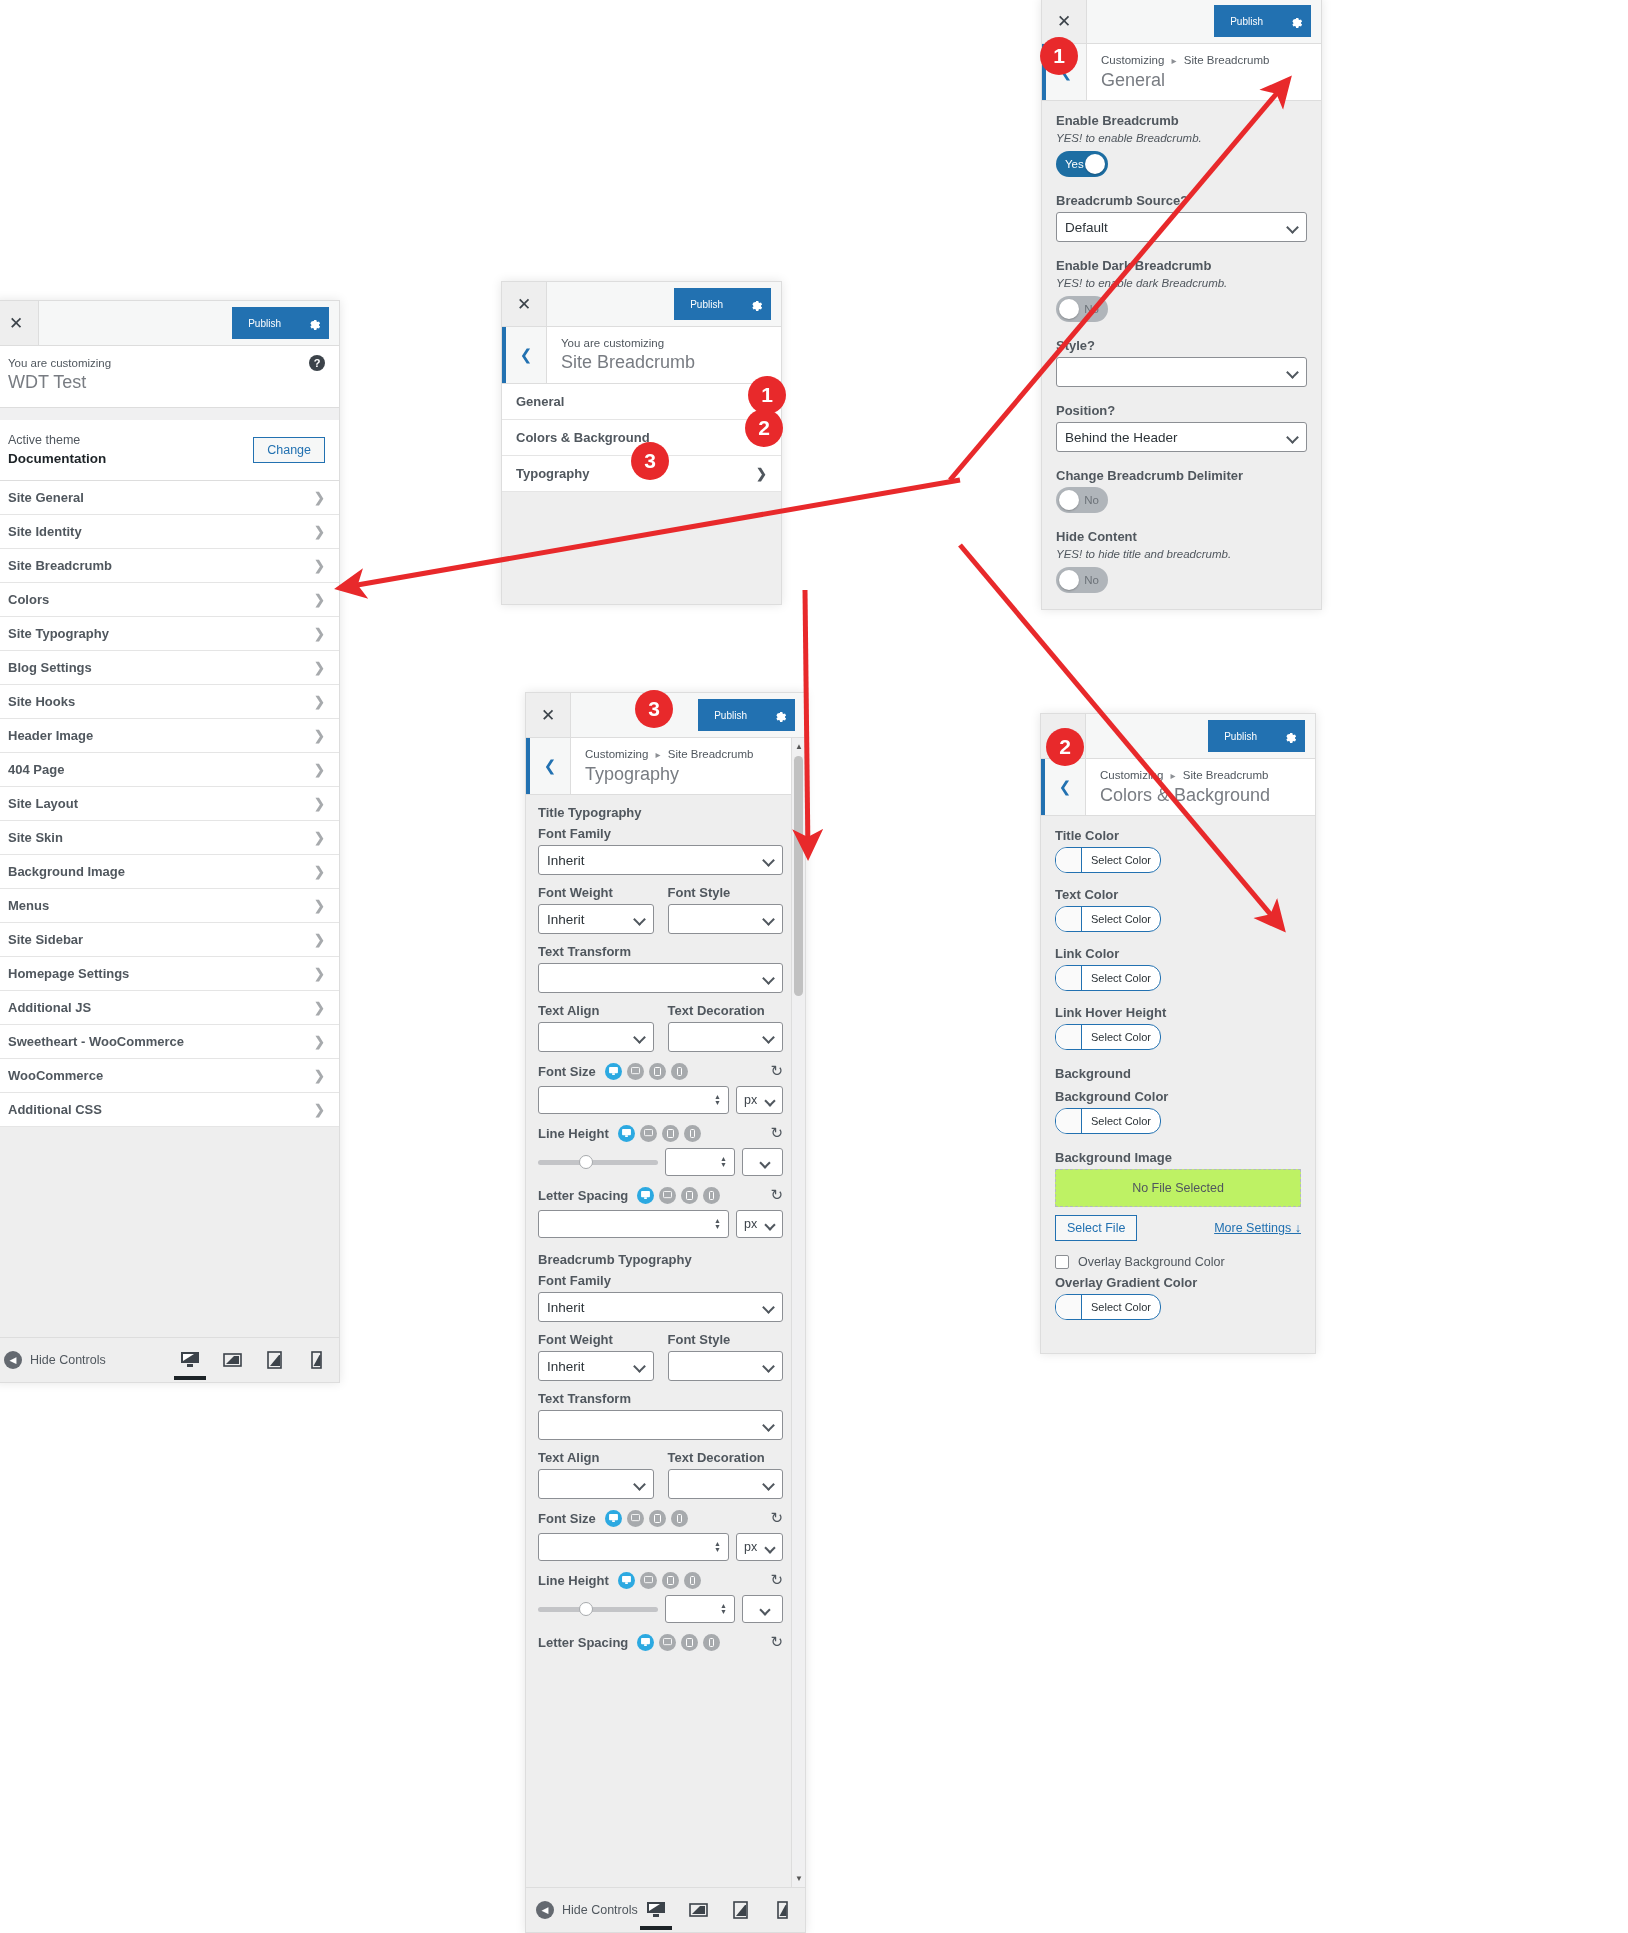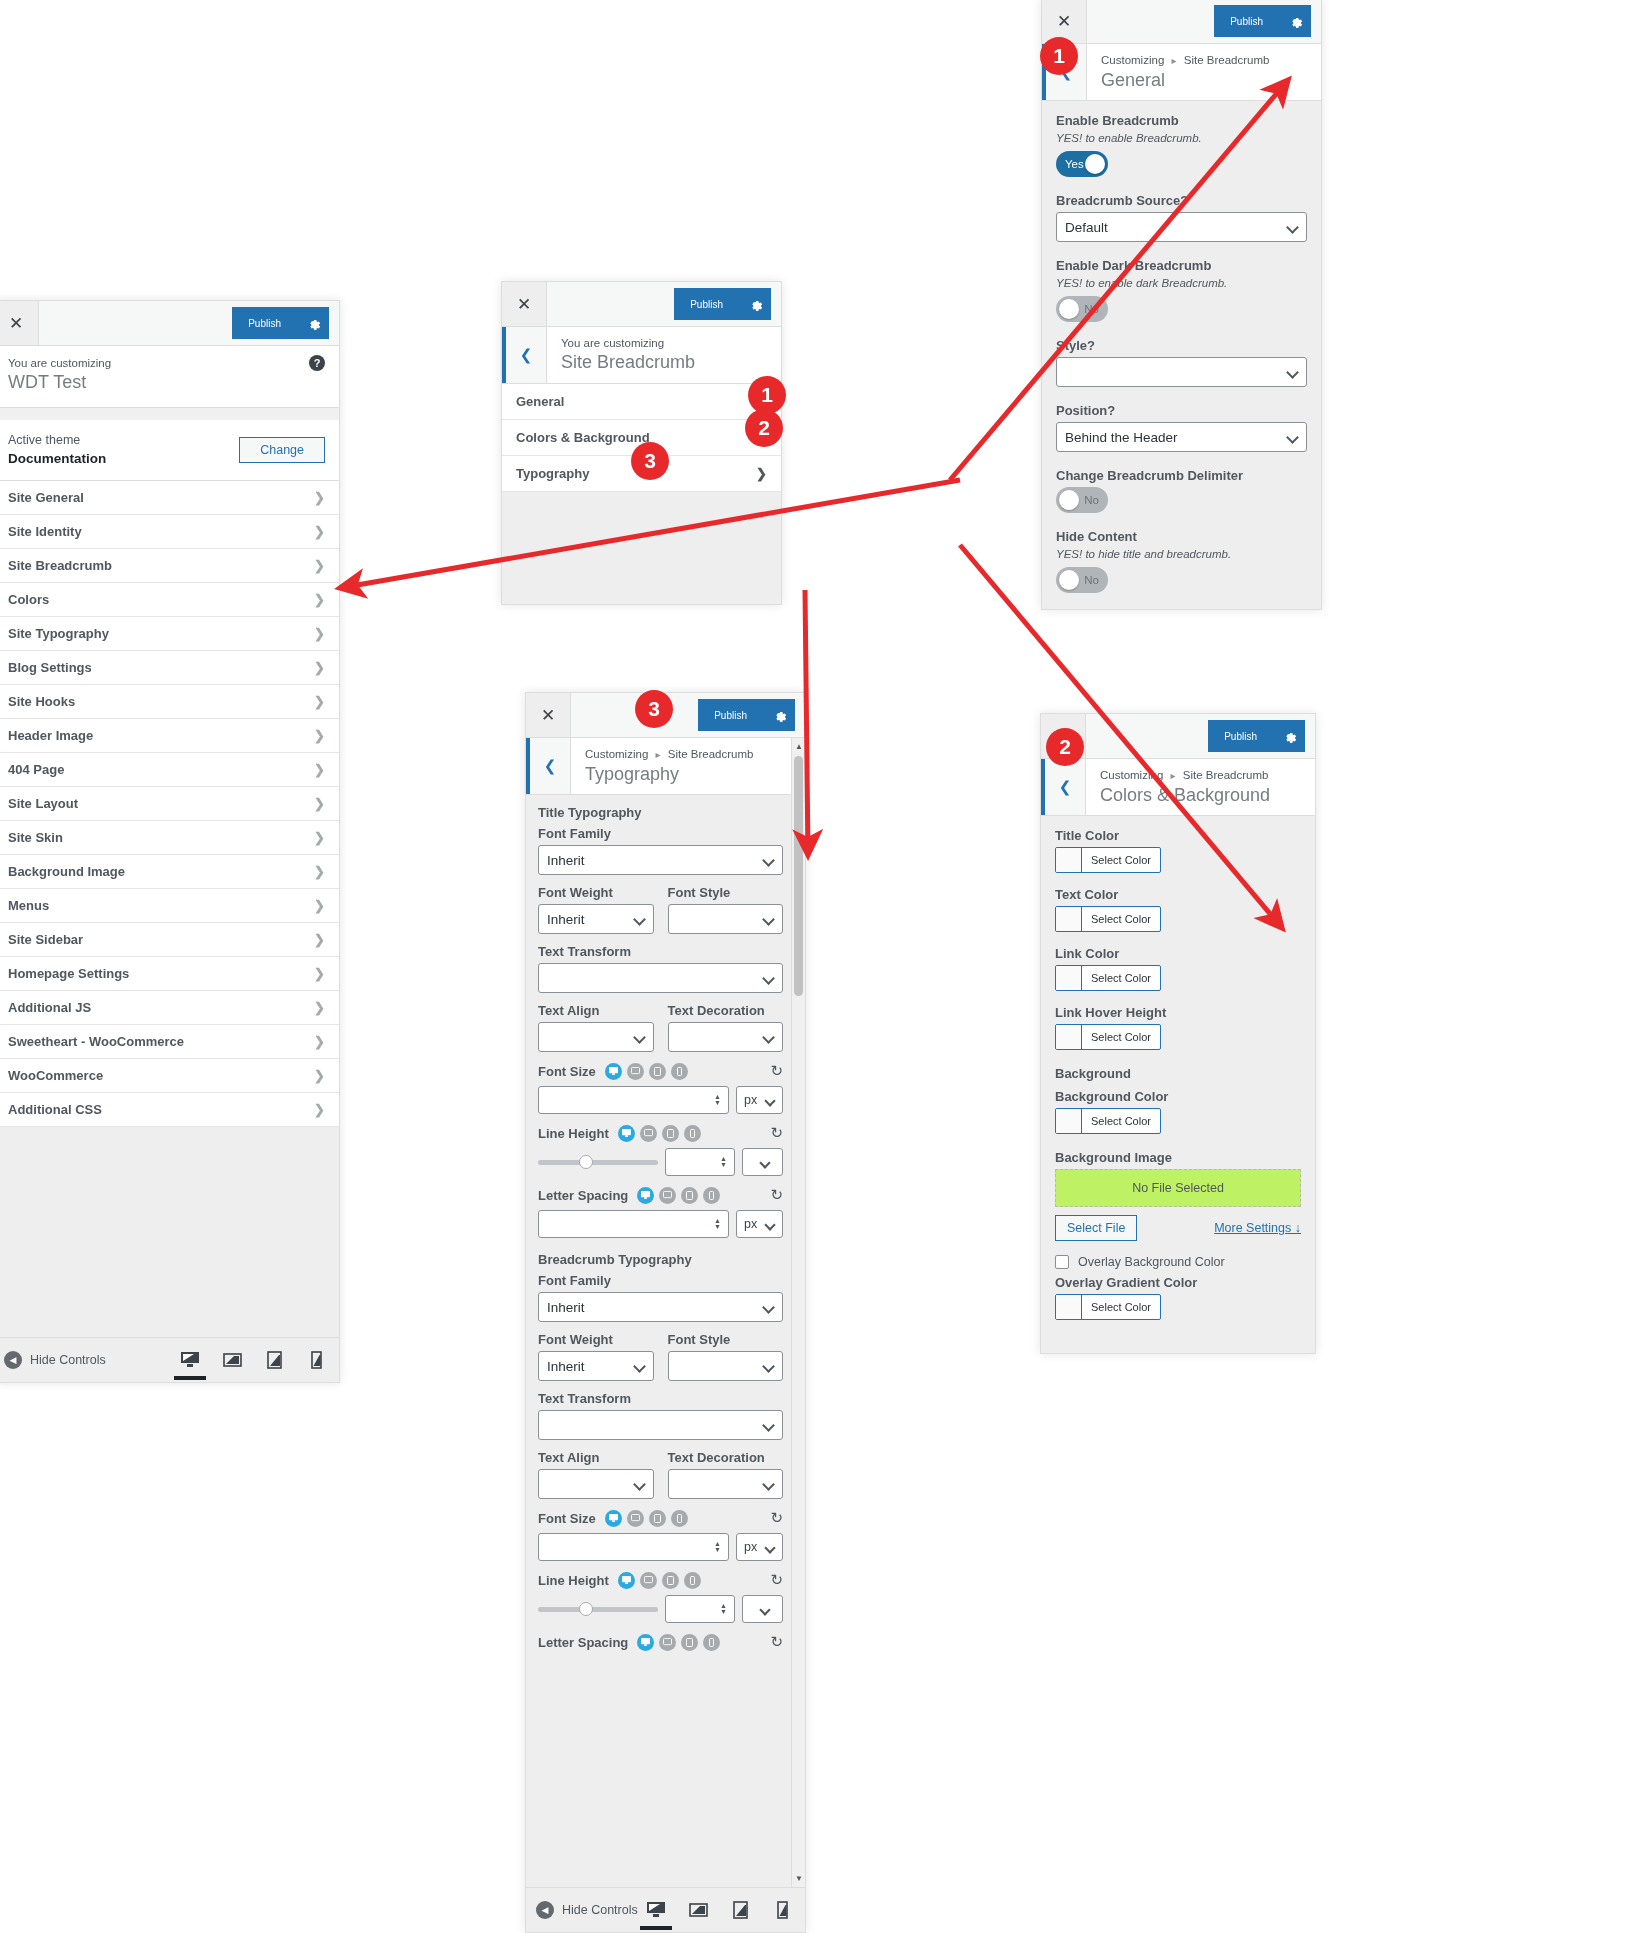--- a/index.html
+++ b/index.html
@@ -44,21 +44,21 @@
                font-size:11px; display:flex; align-items:center; justify-content:center;
                font-weight:bold; }
 
   
   .theme-row { background:#fff; border-bottom:1px solid #ddd; padding:12px 14px;
                display:flex; align-items:center; justify-content:space-between;
                border-top:12px solid #f0f0f1; }
   .theme-label { font-size:12.5px; color:#50575e; line-height:17px; }
   .theme-name { font-size:13.5px; color:#1d2327; font-weight:600; line-height:19px; }
   .change-btn { border:1px solid #2271b1; color:#2271b1; background:#f6f7f7;
-                padding:5px 20px; font-size:12.5px; cursor:pointer; }
+                padding:5px 13px; font-size:12.5px; cursor:pointer; }
 
   
   .nav-list { background:#fff; }
   .nav-item { display:flex; align-items:center; justify-content:space-between;
               padding:9px 14px; border-bottom:1px solid #e5e5e5;
               font-size:13px; font-weight:600; color:#50575e; cursor:pointer;
               background:#fff; }
   .nav-item .chev { color:#a7aaad; font-size:13px; }
   .section-item { display:flex; align-items:center; justify-content:space-between;
               padding:10px 14px; border-bottom:1px solid #e5e5e5;
@@ -99,21 +99,21 @@
             display:flex; align-items:center; cursor:pointer; }
   .toggle .knob { width:20px; height:20px; border-radius:50%; background:#fff; position:absolute;
                   left:3px; box-shadow:0 1px 2px rgba(0,0,0,.25); }
   .toggle .tl { font-size:11.5px; color:#6c7278; position:absolute; right:9px; }
   .toggle.on { background:#1d6ea3; }
   .toggle.on .knob { left:auto; right:3px; }
   .toggle.on .tl { color:#fff; left:9px; right:auto; }
 
   
   .color-btn { display:inline-flex; align-items:stretch; border:1px solid #2271b1; height:26px;
-               border-radius:2px; overflow:hidden; cursor:pointer; background:#fff; }
+               border-radius:12px; overflow:hidden; cursor:pointer; background:#fff; }
   .color-swatch { width:26px; background:#fafafa; border-right:1px solid #2271b1; }
   .color-text { padding:0 9px; display:flex; align-items:center; font-size:11px; color:#2c3338; }
 
   .sub-head { font-size:13px; font-weight:600; color:#50575e; margin:18px 0 8px; }
   .file-box { border:1px dashed #b4b9be; background:#bef264; height:38px;
               display:flex; align-items:center; justify-content:center;
               font-size:12.5px; color:#50575e; }
   .file-row { display:flex; align-items:center; justify-content:space-between; margin-top:8px; }
   .sel-file-btn { border:1px solid #2271b1; color:#2271b1; background:#f6f7f7;
                   padding:5px 11px; font-size:12.5px; cursor:pointer; }

